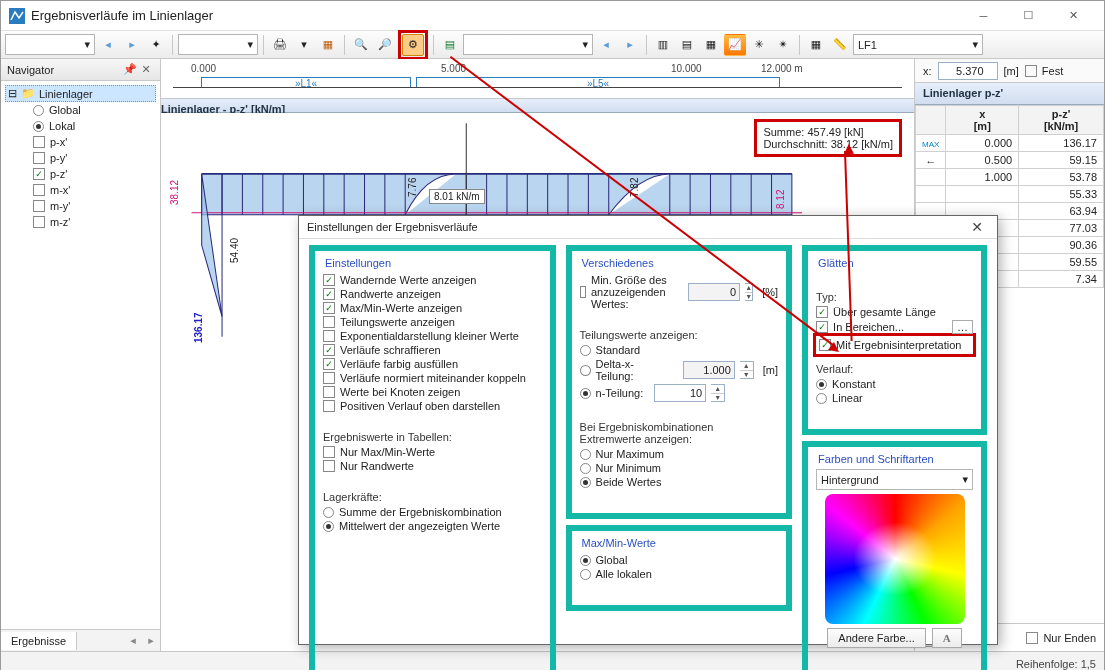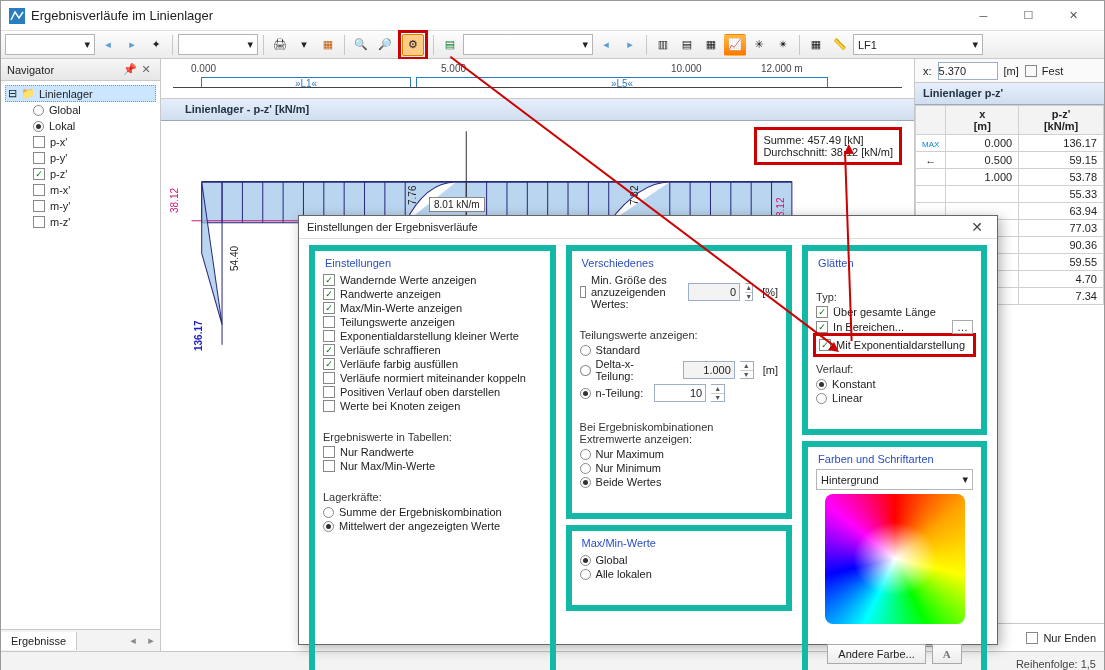--- a/index.html
+++ b/index.html
@@ -27,22 +27,22 @@
 .ti-radio.on::after{content:"";width:5px;height:5px;background:#333;border-radius:50%}
 .nav-tabs{height:22px;border-top:1px solid #c8c8c8;display:flex;align-items:center;background:#f3f3f3}
 .nav-tab{padding:3px 10px;border-right:1px solid #c8c8c8;background:#fff}
 .nav-tab-arrow{width:18px;height:100%;display:flex;align-items:center;justify-content:center;color:#888}
 .center{flex:1;display:flex;flex-direction:column;position:relative;min-width:0}
 .ruler{height:40px;border-bottom:1px solid #c8c8c8;position:relative;background:#fff;padding-top:4px}
 .ruler-tick{position:absolute;top:4px;font-size:10px;color:#444}
 .ruler-line{position:absolute;top:28px;left:12px;right:12px;height:10px;border-top:1px solid #444}
 .ruler-seg{position:absolute;top:18px;height:10px;border-left:1px solid #2a7cc0;border-right:1px solid #2a7cc0;border-top:1px solid #2a7cc0;font-size:10px;text-align:center;color:#2a7cc0}
 .pos-row{height:24px;border-bottom:1px solid #c8c8c8;display:flex;align-items:center;justify-content:flex-end;padding-right:8px;gap:6px;background:#fafafa}
-.pos-row input{width:60px;height:18px;border:1px solid #9daec7;padding-right:3px}
-.plot-title{height:22px;background:linear-gradient(#e6eefc,#d1deef);border-bottom:1px solid #9ab;padding:4px 24px;font-weight:bold;color:#234}
+.pos-row input{width:60px;height:18px;border:1px solid #9daec7;text-align:right;padding-right:13px}
+.plot-title{height:14px;background:linear-gradient(#e6eefc,#d1deef);border-bottom:1px solid #9ab;padding:4px 0;font-weight:bold;color:#234}
 .plot-area{flex:1;position:relative;background:#fff;overflow:hidden}
 .info-box{position:absolute;right:12px;top:6px;border:3px solid #c00;padding:4px 6px;background:#fff;font-size:11px}
 .right{width:190px;border-left:1px solid #c8c8c8;display:flex;flex-direction:column}
 .right .pos-row{justify-content:flex-start;padding-left:8px}
 .rtitle{height:22px;background:linear-gradient(#e6eefc,#d1deef);border-bottom:1px solid #9ab;padding:4px 8px;font-weight:bold;color:#234}
 table.data{width:100%;border-collapse:collapse}
 table.data th,table.data td{border:1px solid #d0d0d0;padding:2px 6px;font-size:11px;text-align:center}
 table.data th{background:#f3f3f3}
 table.data td.num{text-align:right}
 .rfoot{display:flex;align-items:center;gap:18px;padding:4px 8px;border-top:1px solid #c8c8c8}
@@ -67,21 +67,21 @@
 .spinner span{flex:1;display:flex;align-items:center;justify-content:center;font-size:7px;color:#555;border-bottom:1px solid #ccc}
 .spinner span:last-child{border-bottom:none}
 .highlight-box{border:3px solid #c00;padding:2px 3px;margin:-2px -3px}
 .dlg-foot{height:36px;border-top:1px solid #ddd;display:flex;align-items:center;padding:0 10px;gap:6px}
 .dlg-foot .sp{flex:1}
 .dlg-foot .btn{border:1px solid #888;padding:3px 18px;background:linear-gradient(#fdfdfd,#ececec)}
 .dlg-foot .btn.primary{border-color:#2a7cc0}
 .ibtn{width:24px;height:22px;border:1px solid #aaa;background:linear-gradient(#fdfdfd,#ececec);display:flex;align-items:center;justify-content:center}
 .color-wheel{width:140px;height:130px;margin:4px auto;border-radius:8px;background:conic-gradient(red,orange,yellow,lime,cyan,blue,magenta,red);position:relative}
 .color-wheel::after{content:"";position:absolute;inset:28px;background:radial-gradient(#fff,rgba(255,255,255,0) 70%);border-radius:50%}
-.color-btns{display:flex;gap:6px;justify-content:center;margin-top:20px}
+.color-btns{display:flex;gap:6px;justify-content:center;margin-top:4px}
 .color-btns .btn{border:1px solid #aaa;padding:3px 10px;background:linear-gradient(#fdfdfd,#ececec);font-size:11px}
 
 .arrow-line{position:absolute;height:0;border-top:2px solid #c00;transform-origin:0 0;z-index:60}
 .arrow-head{position:absolute;width:0;height:0;border-left:10px solid #c00;border-top:5px solid transparent;border-bottom:5px solid transparent;transform-origin:0 50%;z-index:61}
 svg.plot{position:absolute;inset:0}
 </style>
 </head>
 <body>
 
 <div class="window">
@@ -191,21 +191,21 @@
     </div>
 
     <div class="center">
       <div class="ruler">
         <span class="ruler-tick" style="left:30px">0.000</span>
         <span class="ruler-tick" style="left:280px">5.000</span>
         <span class="ruler-tick" style="left:510px">10.000</span>
         <span class="ruler-tick" style="left:600px">12.000 m</span>
         <div class="ruler-line"></div>
         <div class="ruler-seg" style="left:40px;width:210px">»L1«</div>
-        <div class="ruler-seg" style="left:255px;width:412px">»L5«</div>
+        <div class="ruler-seg" style="left:255px;width:364px">»L5«</div>
       </div>
       <div class="plot-title">Linienlager - p-z' [kN/m]</div>
       <div class="plot-area">
         <svg class="plot" viewBox="0 0 740 500" preserveAspectRatio="none">
           <line x1="40" y1="60" x2="620" y2="60" stroke="#2a2a7a" stroke-width="2"></line>
           <rect x="40" y="60" width="580" height="40" fill="#9cc3e8" fill-opacity=".7" stroke="#2a2a7a"></rect>
           <g stroke="#2a2a7a" stroke-width="1">
             <line x1="60" y1="60" x2="60" y2="100"></line>
               <line x1="80" y1="60" x2="80" y2="100"></line>
               <line x1="100" y1="60" x2="100" y2="100"></line>
@@ -311,25 +311,20 @@
                 <td class="num">90.36</td>
               </tr>
               <tr>
                 <td></td>
                 <td class="num"></td>
                 <td class="num">59.55</td>
               </tr>
               <tr>
                 <td></td>
                 <td class="num"></td>
-                <td class="num">4.70</td>
-              </tr>
-              <tr>
-                <td></td>
-                <td class="num"></td>
                 <td class="num">7.34</td>
               </tr>
             </tbody>
         </table>
       </div>
       <div class="rfoot">
         <div class="btn">⇆</div>
         <span style="flex:1"></span>
         <span class="chk">
             <span class="box"></span>
@@ -379,34 +374,34 @@
           <div class="chk">
               <span class="box">✓</span>
               <span>Verläufe farbig ausfüllen</span>
             </div>
           <div class="chk">
               <span class="box"></span>
               <span>Verläufe normiert miteinander koppeln</span>
             </div>
           <div class="chk">
               <span class="box"></span>
+              <span>Werte bei  Knoten zeigen</span>
+            </div>
+          <div class="chk">
+              <span class="box"></span>
               <span>Positiven Verlauf oben darstellen</span>
             </div>
-          <div class="chk">
-              <span class="box"></span>
-              <span>Werte bei  Knoten zeigen</span>
-            </div>
           <div class="sub">Ergebniswerte in Tabellen:</div>
           <div class="chk">
               <span class="box"></span>
+              <span>Nur Max/Min-Werte</span>
+            </div>
+          <div class="chk">
+              <span class="box"></span>
               <span>Nur Randwerte</span>
-            </div>
-          <div class="chk">
-              <span class="box"></span>
-              <span>Nur Max/Min-Werte</span>
             </div>
           <div class="sub">Lagerkräfte:</div>
           <div class="chk">
               <span class="radio"></span>
               <span>Summe der Ergebniskombination</span>
             </div>
           <div class="chk">
               <span class="radio on"></span>
               <span>Mittelwert der angezeigten Werte</span>
             </div>
@@ -486,21 +481,21 @@
               <span>Über gesamte Länge</span>
             </div>
           <div class="chk">
               <span class="box">✓</span>
               <span>In Bereichen...</span>
               <span style="margin-left:auto;border:1px solid #aaa;padding:0 4px">…</span>
             </div>
           <div class="highlight-box">
             <div class="chk">
                 <span class="box">✓</span>
-                <span>Mit Exponentialdarstellung</span>
+                <span>Mit Ergebnisinterpretation</span>
               </div>
           </div>
           <div class="sub" style="margin-top:8px">Verlauf:</div>
           <div class="chk">
               <span class="radio on"></span>
               <span>Konstant</span>
             </div>
           <div class="chk">
               <span class="radio"></span>
               <span>Linear</span>

